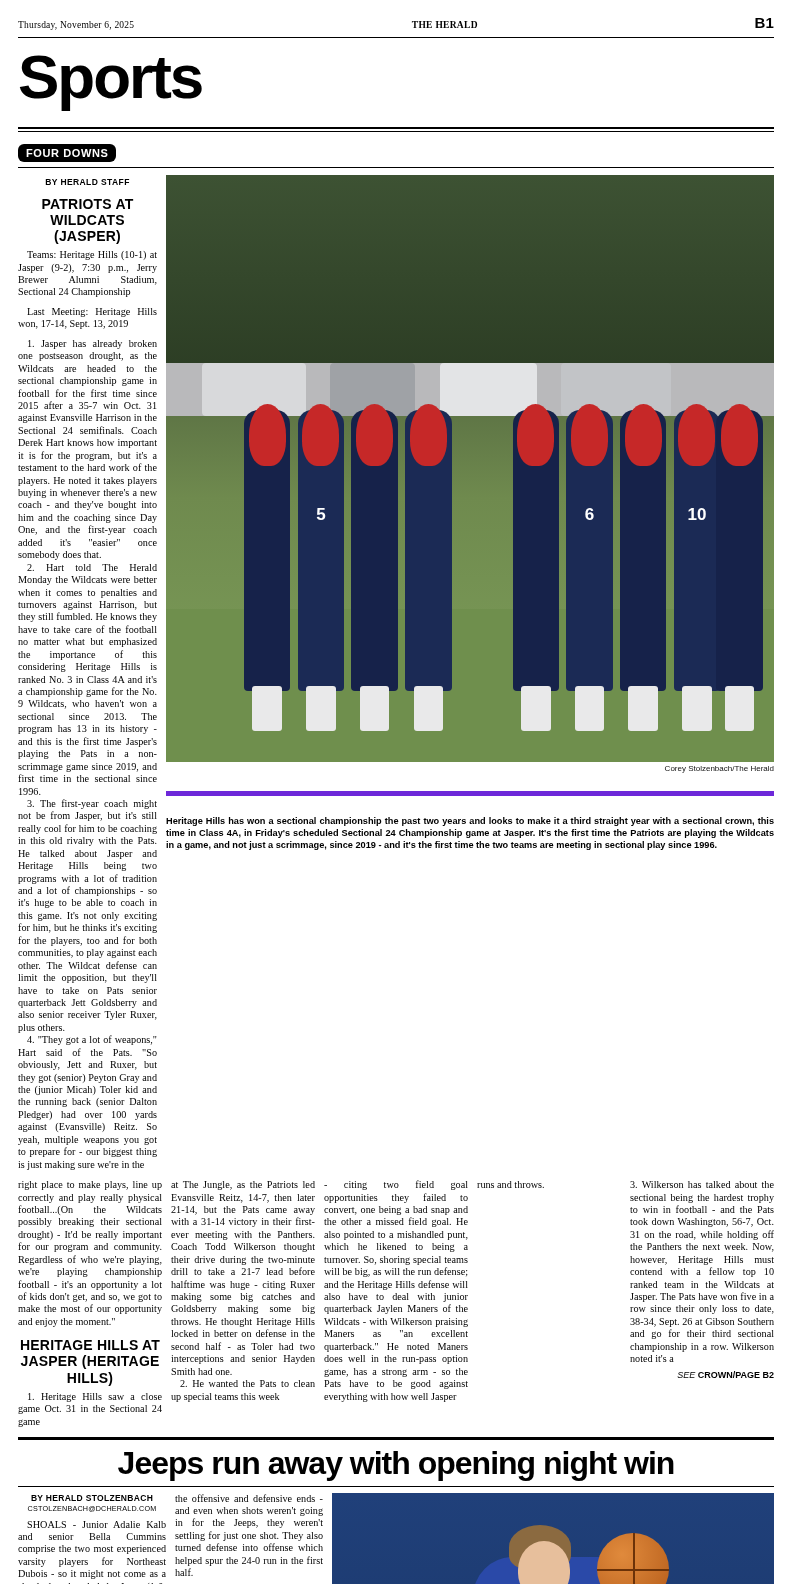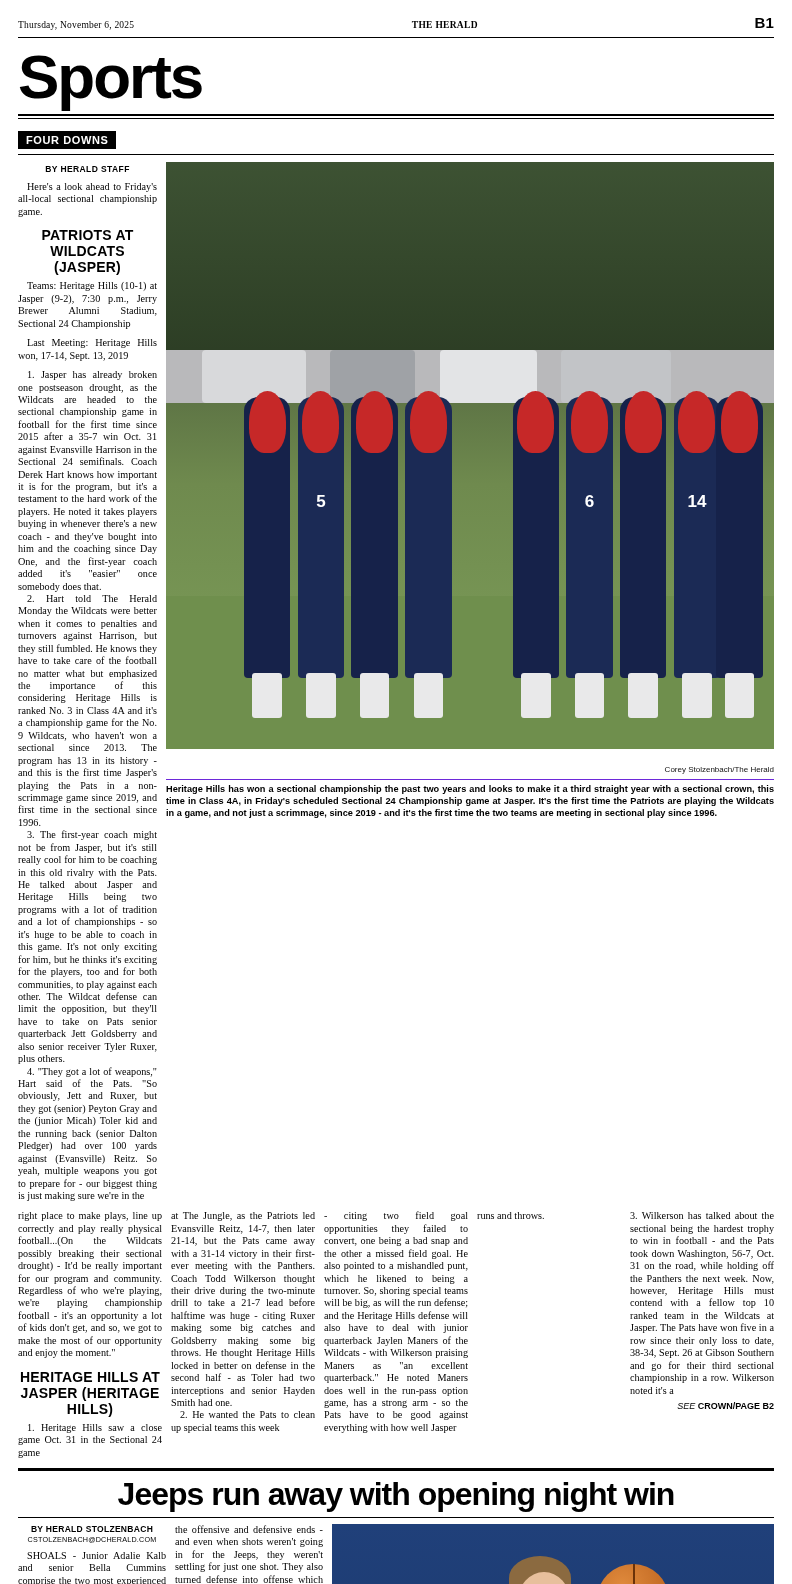--- a/index.html
+++ b/index.html
@@ -31,36 +31,37 @@
   .masthead .date { font-weight: normal; }
   .masthead .paper { font-weight: bold; margin-left: 6px; letter-spacing: .3px; }
   .masthead .pagenum { font-weight: bold; font-size: 15px; margin-left: 5px; font-family: "Liberation Sans", sans-serif; }
   .rule-thin { border-top: 1px solid #000; margin-top: 2px; }
   .section-title {
     font-family: "Liberation Sans", sans-serif;
     font-weight: bold;
     font-size: 62px;
     letter-spacing: -2px;
     line-height: .95;
-    margin: 10px 0 7px 0;
+    margin: 10px 0 20px 0;
   }
   .rule-double { border-top: 2.5px solid #000; margin-top: 6px; }
   .rule-double2 { border-top: 1px solid #000; margin-top: 2px; }
 
   
   .kicker-bar {
     background: #000;
     color: #fff;
     display: inline-block;
     font-family: "Liberation Sans", sans-serif;
     font-weight: bold;
     font-size: 11px;
     letter-spacing: .6px;
     padding: 3px 8px 3px 8px;
     margin-top: 12px;
+    border-radius: 6px;
   }
   .headline-1 {
     font-family: "Liberation Sans", sans-serif;
     font-weight: bold;
     font-size: 40.5px;
     letter-spacing: -1.2px;
     line-height: 1.02;
     margin: 3px 0 0 0;
   }
   .hr-black { border-top: 1px solid #000; margin-top: 5px; }
@@ -102,31 +103,30 @@
     background: linear-gradient(#9fb4c6, #7b9ab0);
     position: relative;
     overflow: hidden;
   }
   .cutline {
     font-family: "Liberation Sans", sans-serif;
     font-size: 8px;
     text-align: right;
     padding-top: 2px;
     color: #111;
-    margin-top: 14px;
   }
   .caption {
     font-family: "Liberation Sans", sans-serif;
     font-weight: bold;
     font-size: 9.2px;
     line-height: 1.3;
     text-align: justify;
-    margin-top: 5px;
-    border-top: 1px solid #6d28d9;
-    padding-top: 4px;
+    margin-top: 18px;
+    border-top: 5px solid #6d28d9;
+    padding-top: 20px;
   }
 
   
   .cols5 { display: flex; margin-top: 8px; gap: 9px; }
   .cols5 .c { flex: 1; }
   .seeline {
     font-family: "Liberation Sans", sans-serif;
     font-size: 9px;
     font-weight: bold;
     text-align: right;
@@ -210,21 +210,20 @@
   <div class="rule-double"></div>
   <div class="rule-double2"></div>
 
   
   <div class="kicker-bar">FOUR DOWNS</div>
   <div class="hr-black"></div>
 
   <div class="story1">
     <div class="col-left">
       <div class="byline">BY HERALD STAFF</div>
-      <p class="body first">Here's a look ahead to Friday's all-local sectional championship game.</p>
       <div class="subhead" style="white-space:pre-line;">PATRIOTS AT
 WILDCATS (JASPER)</div>
       <p class="body">Teams: Heritage Hills (10-1) at Jasper (9-2), 7:30 p.m., Jerry Brewer Alumni Stadium, Sectional 24 Championship</p>
       <p class="body" style="margin-top:7px;">Last Meeting: Heritage Hills won, 17-14, Sept. 13, 2019</p>
       <p class="body" style="margin-top:7px;">1. Jasper has already broken one postseason drought, as the Wildcats are headed to the sectional championship game in football for the first time since 2015 after a 35-7 win Oct. 31 against Evansville Harrison in the Sectional 24 semifinals. Coach Derek Hart knows how important it is for the program, but it's a testament to the hard work of the players. He noted it takes players buying in whenever there's a new coach - and they've bought into him and the coaching since Day One, and the first-year coach added it's "easier" once somebody does that.</p>
       <p class="body">2. Hart told The Herald Monday the Wildcats were better when it comes to penalties and turnovers against Harrison, but they still fumbled. He knows they have to take care of the football no matter what but emphasized the importance of this considering Heritage Hills is ranked No. 3 in Class 4A and it's a championship game for the No. 9 Wildcats, who haven't won a sectional since 2013. The program has 13 in its history - and this is the first time Jasper's playing the Pats in a non-scrimmage game since 2019, and first time in the sectional since 1996.</p>
       <p class="body">3. The first-year coach might not be from Jasper, but it's still really cool for him to be coaching in this old rivalry with the Pats. He talked about Jasper and Heritage Hills being two programs with a lot of tradition and a lot of championships - so it's huge to be able to coach in this game. It's not only exciting for him, but he thinks it's exciting for the players, too and for both communities, to play against each other. The Wildcat defense can limit the opposition, but they'll have to take on Pats senior quarterback Jett Goldsberry and also senior receiver Tyler Ruxer, plus others.</p>
       <p class="body">4. "They got a lot of weapons," Hart said of the Pats. "So obviously, Jett and Ruxer, but they got (senior) Peyton Gray and the (junior Micah) Toler kid and the running back (senior Dalton Pledger) had over 100 yards against (Evansville) Reitz. So yeah, multiple weapons you got to prepare for - our biggest thing is just making sure we're in the</p>
     </div>
 
@@ -264,21 +263,21 @@
               <span class="hlm"></span>
               <span class="num">6</span>
               <span class="leg"></span>
             </div>
           <div class="plr" style="left:76%; background:#16224a;">
               <span class="hlm"></span>
               <span class="leg"></span>
             </div>
           <div class="plr" style="left:85.5%;">
               <span class="hlm"></span>
-              <span class="num">14</span>
+              <span class="num">10</span>
               <span class="leg"></span>
             </div>
           <div class="plr" style="left:93%; background:#16224a;">
               <span class="hlm"></span>
               <span class="leg"></span>
             </div>
         </div>
       </div>
       <div class="cutline">Corey Stolzenbach/The Herald</div>
       <div class="caption">Heritage Hills has won a sectional championship the past two years and looks to make it a third straight year with a sectional crown, this time in Class 4A, in Friday's scheduled Sectional 24 Championship game at Jasper. It's the first time the Patriots are playing the Wildcats in a game, and not just a scrimmage, since 2019 - and it's the first time the two teams are meeting in sectional play since 1996.</div>

